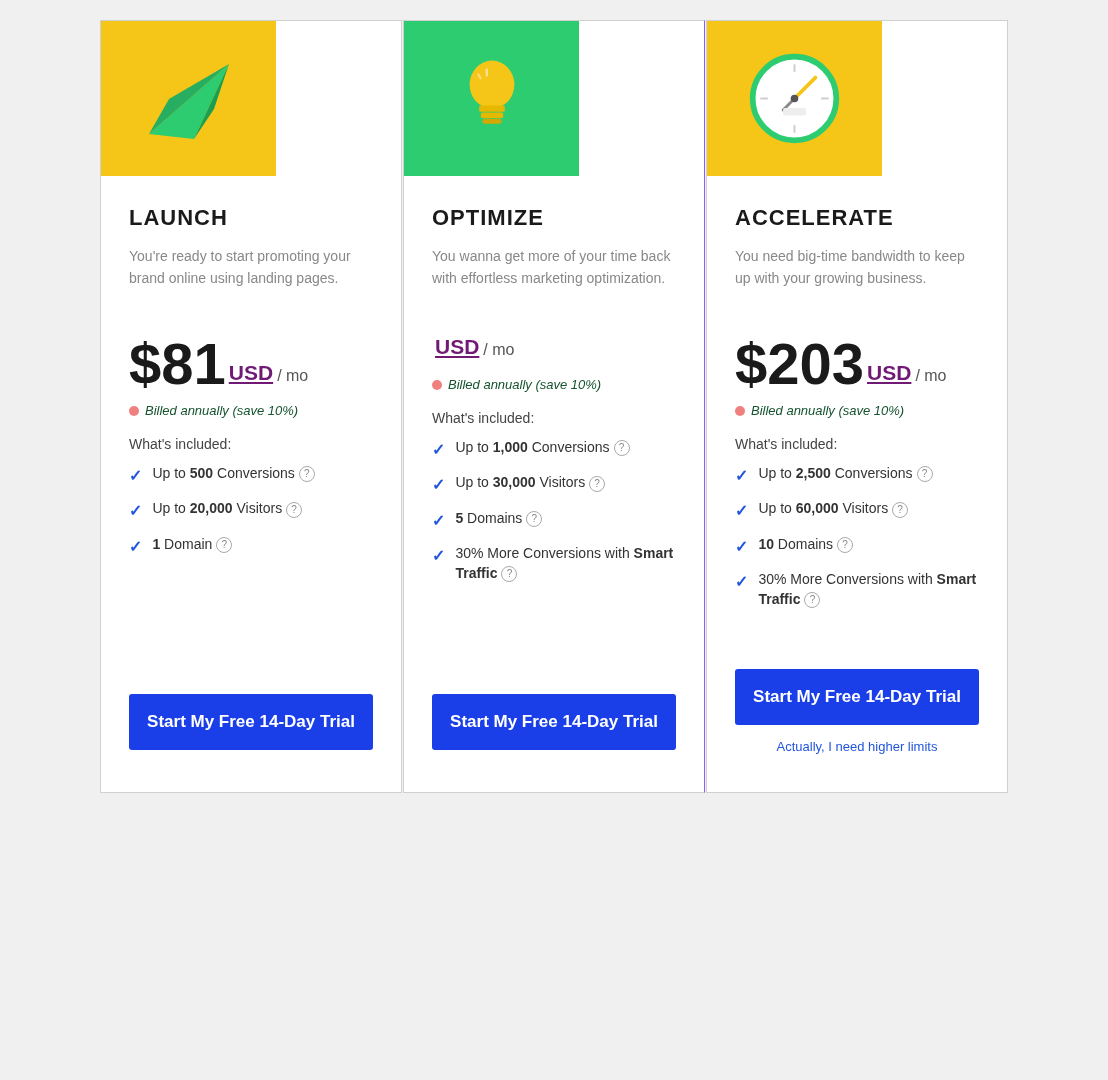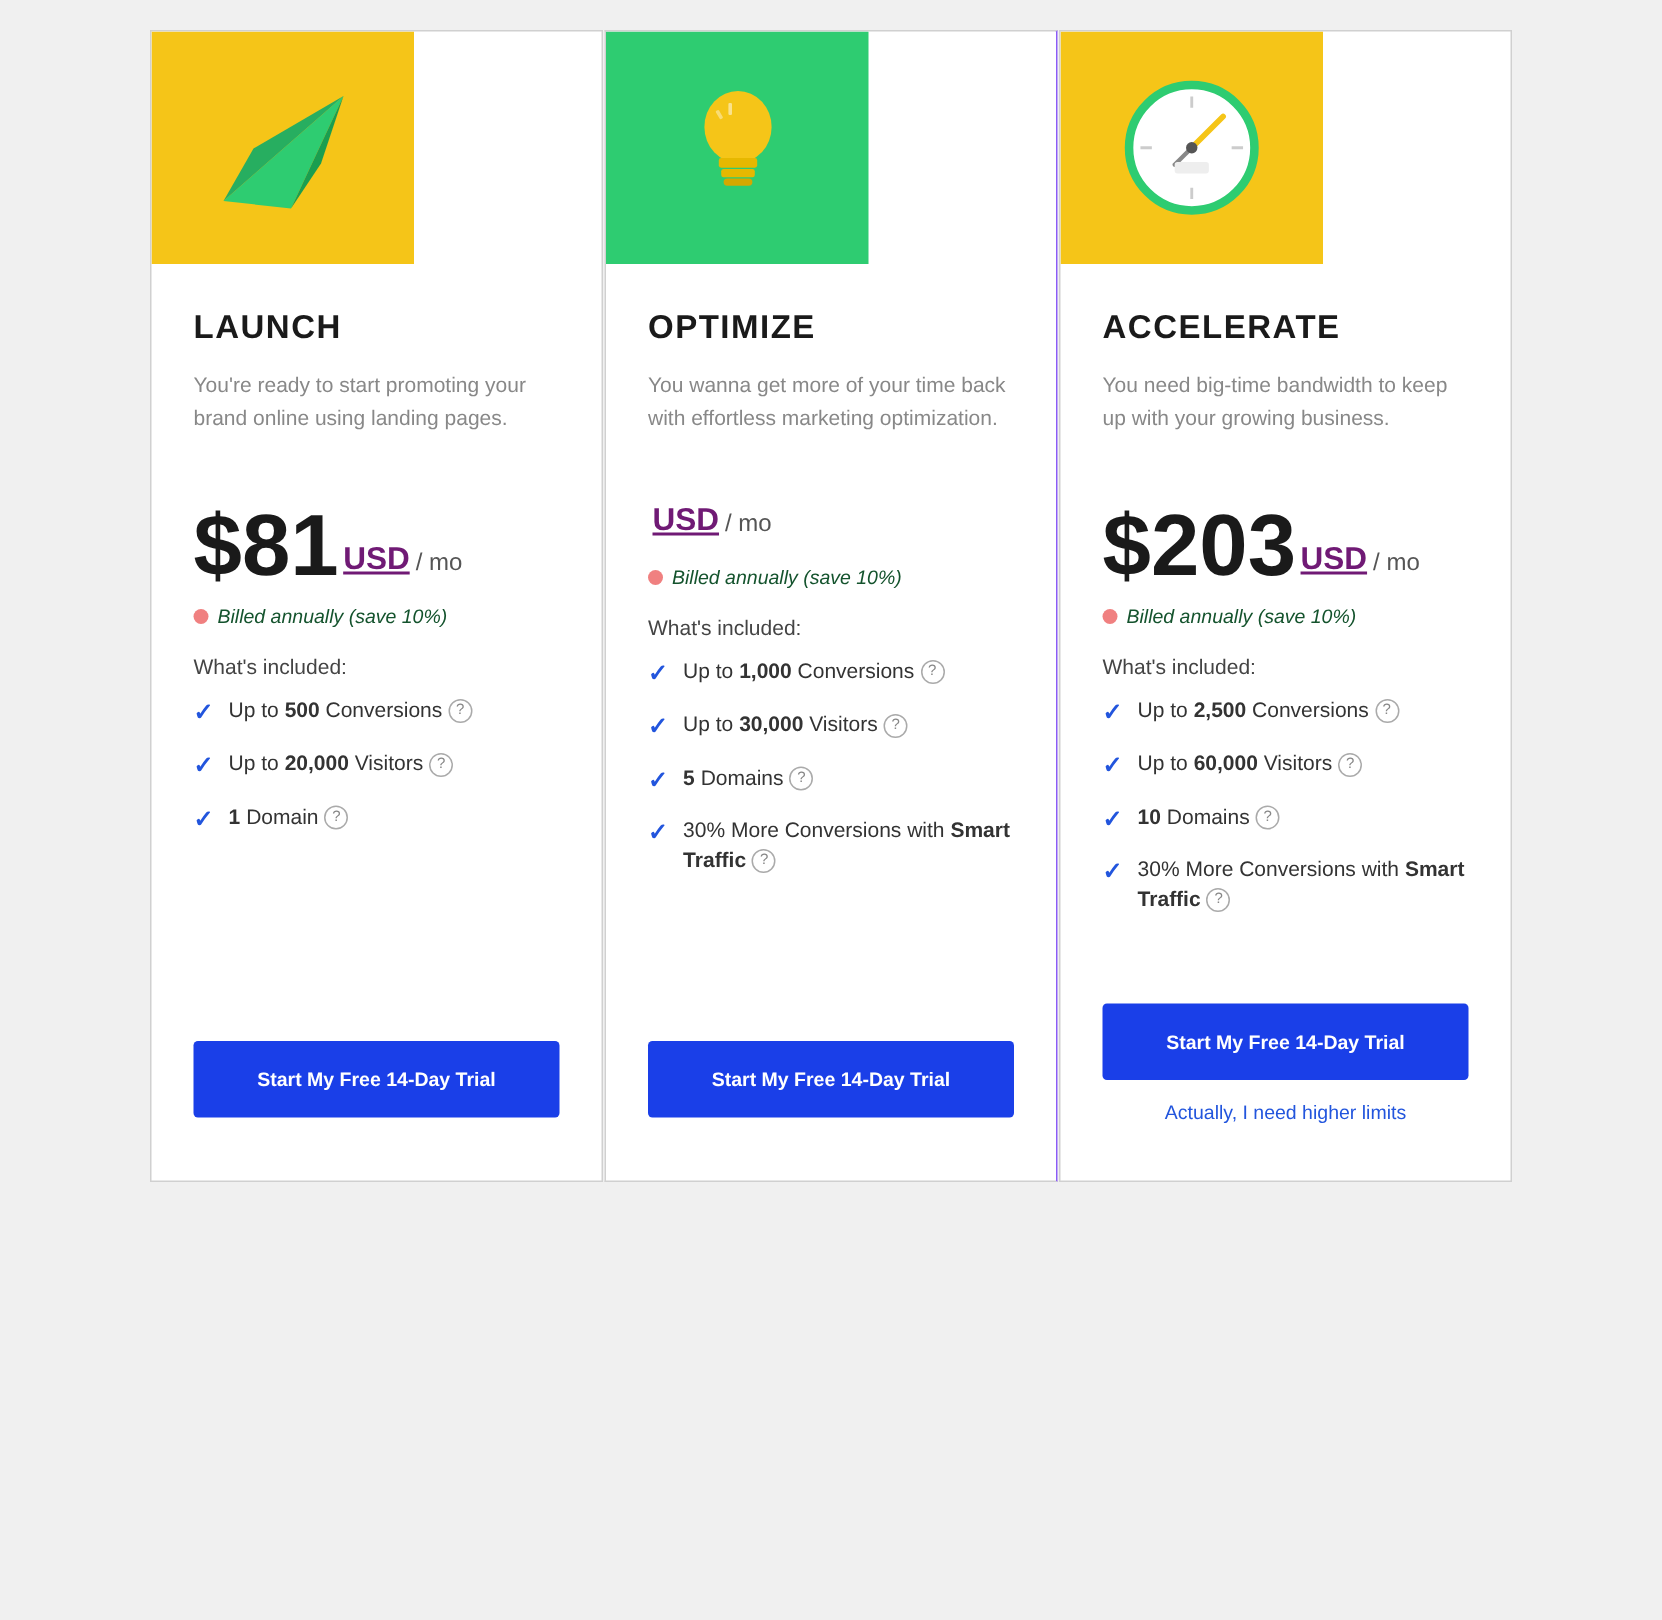--- a/index.html
+++ b/index.html
@@ -176,21 +176,21 @@
       vertical-align: middle;
       flex-shrink: 0;
     }
     .cta-button {
       display: block;
       width: 100%;
       padding: 18px;
       background: #1a3fe8;
       color: #ffffff;
       text-align: center;
-      font-size: 13px;
+      font-size: 17px;
       font-weight: 700;
       border: none;
       cursor: pointer;
       border-radius: 3px;
       margin-bottom: 14px;
       text-decoration: none;
     }
     .higher-limits-link {
       text-align: center;
       font-size: 13px;

